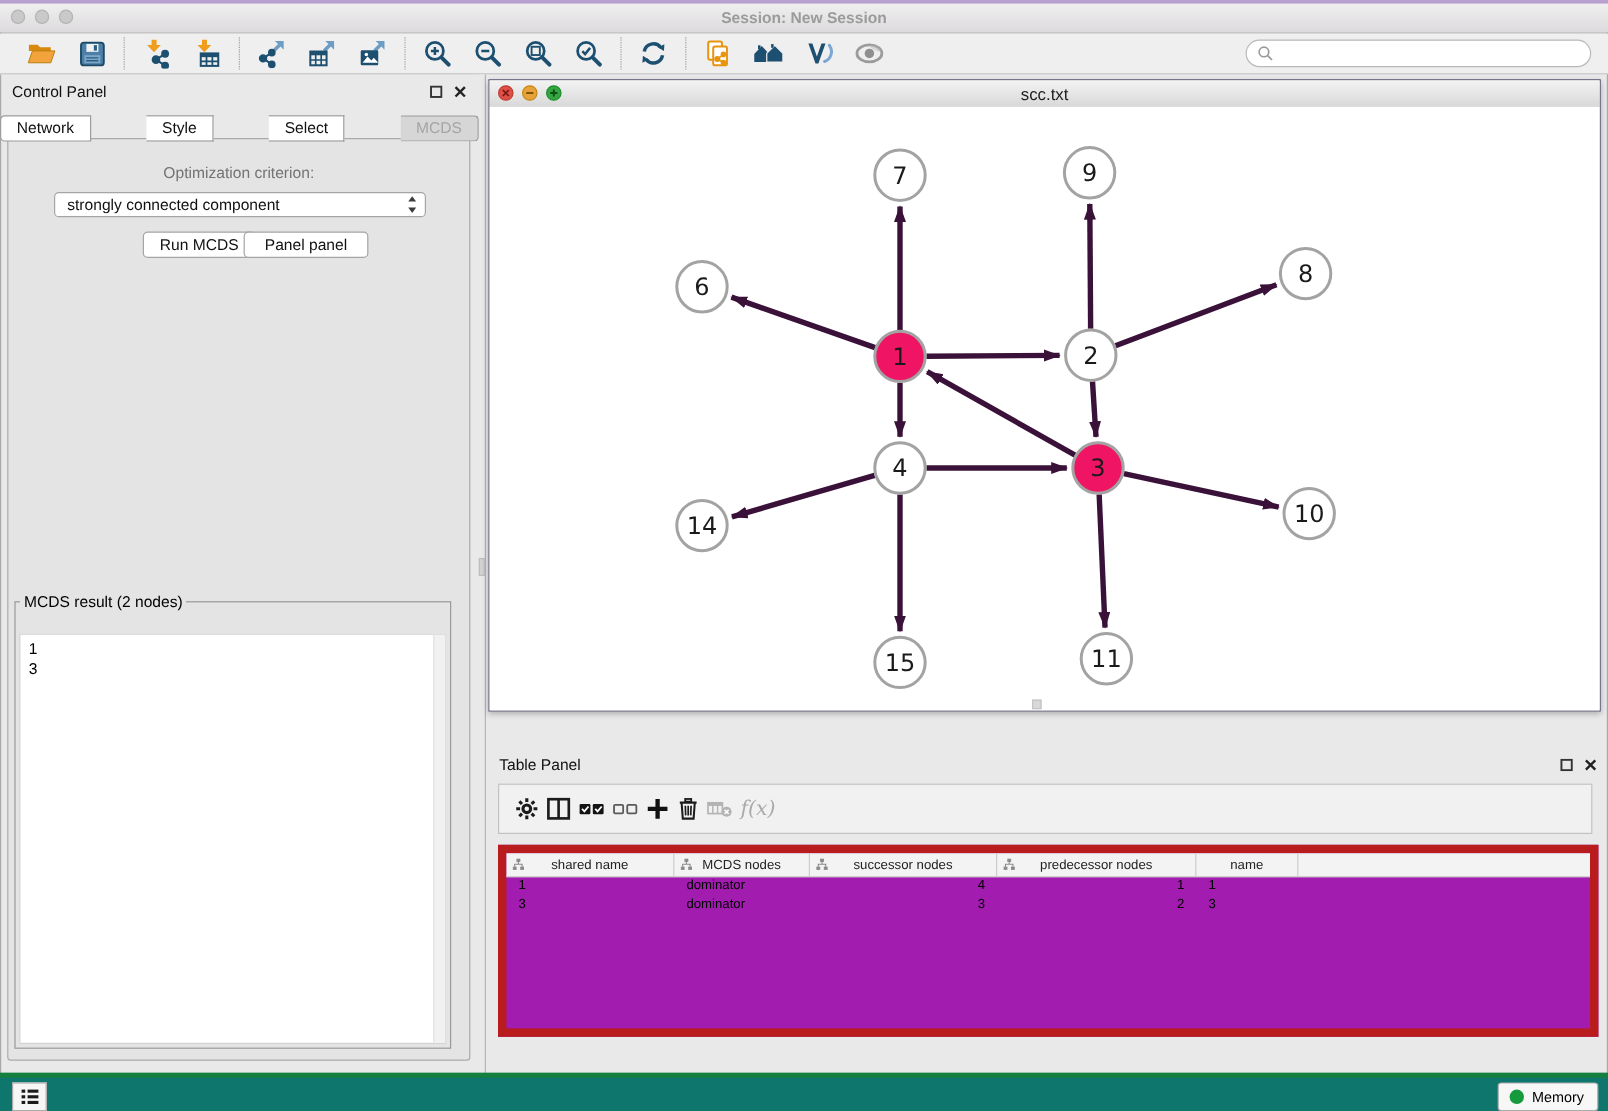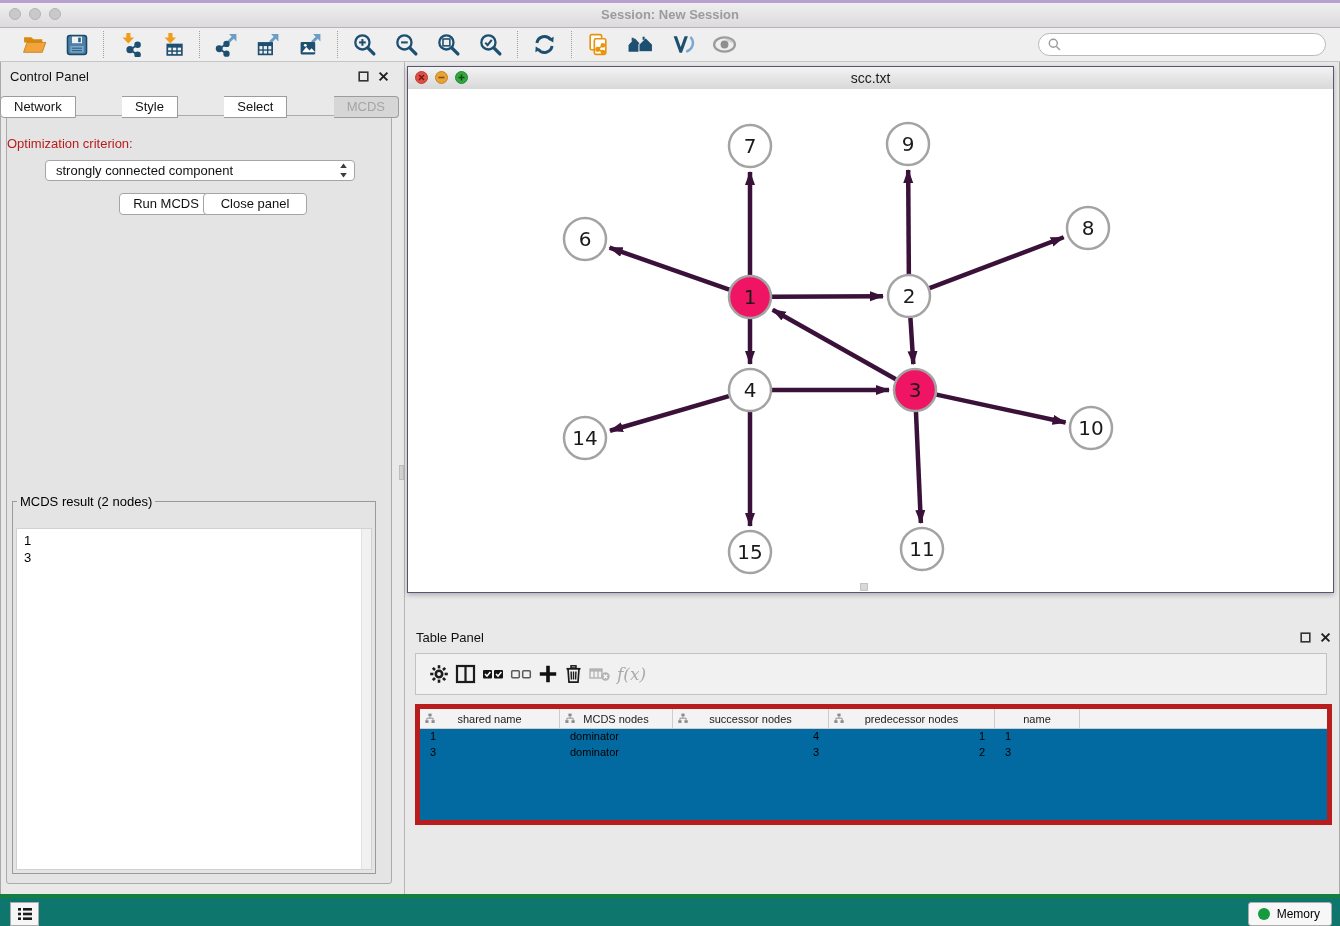--- a/index.html
+++ b/index.html
@@ -31,21 +31,21 @@
   .panel-icons{margin-left:auto;display:flex;gap:9px;align-items:center;}
   .panel-icons span{display:flex;cursor:default;}
   .cp-tabs{position:absolute;top:34px;left:0;right:0;display:flex;justify-content:space-between;z-index:2;}
   .seg-tab{height:20px;line-height:20px;padding:0 13px;font-size:13px;background:#fff;
     border:1px solid #9c9c9c;border-left:none;color:#111;cursor:default;white-space:nowrap;}
   .seg-tab:first-child{border-left:1px solid #9c9c9c;border-radius:4px 0 0 4px;}
   .seg-tab:last-child{border-radius:0 4px 4px 0;}
   .seg-tab.selected{background:#d6d6d6;color:#a5a5a5;}
   .cp-content{position:absolute;top:53px;left:6px;right:7px;bottom:10px;background:#e4e4e4;
     border:1px solid #ababab;border-radius:3px;}
-  .opt-label{position:absolute;top:20px;left:0;right:0;font-size:13px;color:#b91c1c;}
+  .opt-label{position:absolute;top:20px;left:0;right:0;text-align:center;font-size:13px;color:#737373;}
   .dropdown{position:absolute;left:38px;top:44px;width:310px;height:21px;background:#fff;
     border:1px solid #a5a5a5;border-radius:4px;font-size:13px;display:flex;align-items:center;
     padding:0 6px 0 10px;box-sizing:border-box;color:#111;cursor:default;}
   .dropdown .dd-label{flex:1;white-space:nowrap;overflow:hidden;}
   .cp-btn{position:absolute;top:77px;height:22px;background:#fff;border:1px solid #a5a5a5;
     border-radius:4px;font-size:13px;text-align:center;line-height:20px;color:#111;cursor:default;box-sizing:border-box;}
   #run-mcds-btn{left:88px;width:94px;margin-left:24px;}
   #close-panel-btn{left:196px;width:104px;}
   .result-fieldset{position:absolute;left:5px;right:15px;top:378px;bottom:9px;margin:0;
     border:1px solid #9a9a9a;padding:2px;background:#e4e4e4;}
@@ -74,21 +74,21 @@
   .nw-canvas{position:absolute;left:0;top:22px;right:0;bottom:0;background:#fff;overflow:hidden;}
   .canvas-dot{position:absolute;left:452px;bottom:1px;width:8px;height:8px;background:#d8d8d8;border:1px solid #c4c4c4;box-sizing:border-box;}
 
   
   .table-panel{position:absolute;left:407px;top:596px;width:933px;bottom:44px;margin-top:28px;}
   .tp-titlebar{height:26px;display:flex;align-items:center;padding:0 9px;font-size:13px;color:#111;}
   .tp-toolbar{position:absolute;left:8px;right:13px;top:29px;height:42px;background:#f1f1f1;
     border:1px solid #c2c2c2;display:flex;align-items:center;gap:6px;padding:0 13px;box-sizing:border-box;}
   .tp-tool{display:flex;align-items:center;cursor:default;}
   .fx-label{font-family:"DejaVu Serif",serif;font-style:italic;font-size:17px;color:#aaa;}
-  .tp-table{position:absolute;left:8px;right:8px;top:80px;height:121px;background:#0369a1;border:5px solid #b91c1c;box-sizing:border-box;}
+  .tp-table{position:absolute;left:8px;right:8px;top:80px;height:160px;background:#a21caf;border:7px solid #b91c1c;box-sizing:border-box;}
   .thead{display:flex;height:19px;background:#f3f3f3;border-bottom:1px solid #cdcdcd;}
   .th{position:relative;box-sizing:border-box;border-right:1px solid #cdcdcd;display:flex;
       align-items:center;justify-content:center;font-size:11px;color:#222;cursor:default;}
   .th .th-icon{position:absolute;left:5px;top:4px;display:flex;}
   .tr{display:flex;height:16px;}
   .td{box-sizing:border-box;font-size:11px;line-height:15px;padding:0 10px;white-space:nowrap;color:#000;overflow:hidden;}
   .tp-tabs{position:absolute;left:0;right:0;bottom:6px;display:flex;justify-content:center;}
   .tp-tabs .seg-tab{height:22px;line-height:22px;padding:0 15px;}
   .tp-tabs .seg-tab:first-child{border-radius:7px 0 0 7px;}
   .tp-tabs .seg-tab:last-child{border-radius:0 7px 7px 0;}
@@ -327,21 +327,21 @@
       <div class="dropdown">
         <span class="dd-label">strongly connected component</span>
         <span style="display:flex;">
           <svg width="9" height="17" viewBox="0 0 9 17">
               <path d="M4.5 1.5L7.8 6H1.2z" fill="#3c3c3c"></path>
               <path d="M4.5 15.5L1.2 11h6.6z" fill="#3c3c3c"></path>
             </svg>
         </span>
       </div>
       <div class="cp-btn" id="run-mcds-btn">Run MCDS</div>
-      <div class="cp-btn" id="close-panel-btn">Close panel</div>
+      <div class="cp-btn" id="close-panel-btn">Panel panel</div>
       <fieldset class="result-fieldset">
         <legend>MCDS result (2 nodes)</legend>
         <div class="result-box">
           <div id="result-lines">
               <div class="result-line">1</div>
               <div class="result-line">3</div>
             </div>
           <div class="result-scroll"></div>
         </div>
       </fieldset>

